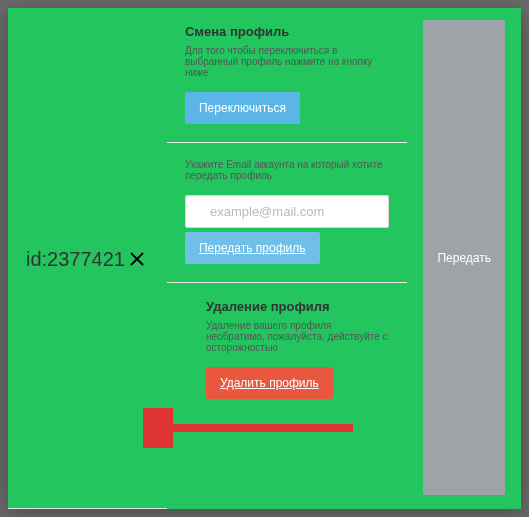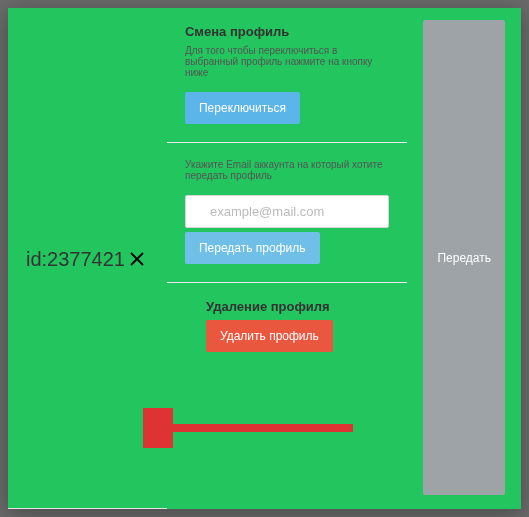--- a/index.html
+++ b/index.html
@@ -60,22 +60,22 @@
 .btn {
   display: inline-block;
   padding: 9px 14px;
   font-size: 12px;
   color: #fff;
   border: none;
   border-radius: 2px;
   cursor: pointer;
 }
 .btn-blue { background: #5bb5e8; }
-.btn-blue-light { background: #6fbfe9; }
-.btn-red { background: #e9573f; }
+.btn-blue-light { background: #6fbfe9; text-decoration: underline; }
+.btn-red { background: #e9573f; text-decoration: underline; }
 .btn-grey { background: #9ea3a8; }
 .input-text {
   width: 100%;
   padding: 8px 24px;
   font-size: 13px;
   border: 1px solid #d6d6d6;
   border-radius: 2px;
   margin-bottom: 4px;
   color: #333;
 }
@@ -114,20 +114,21 @@
     </div>
 
     <div class="section">
       <div class="section-desc">Укажите Email аккаунта на который хотите передать профиль</div>
       <input type="text" class="input-text" placeholder="example@mail.com" style="">
       <button class="btn btn-blue-light">Передать профиль</button>
     </div>
 
     <div class="section">
       <div class="section-title">Удаление профиля</div>
+      <div class="section-desc">Удаление вашего профиля необратимо, пожалуйста, действуйте с осторожностью</div>
       <button class="btn btn-red">Удалить профиль</button>
     </div>
 
   </div>
 
   <div class="modal-footer">
     <button class="btn btn-grey">Передать</button>
   </div>
 
   <svg class="arrow" style="left:135px; top:400px;" width="220" height="40">

